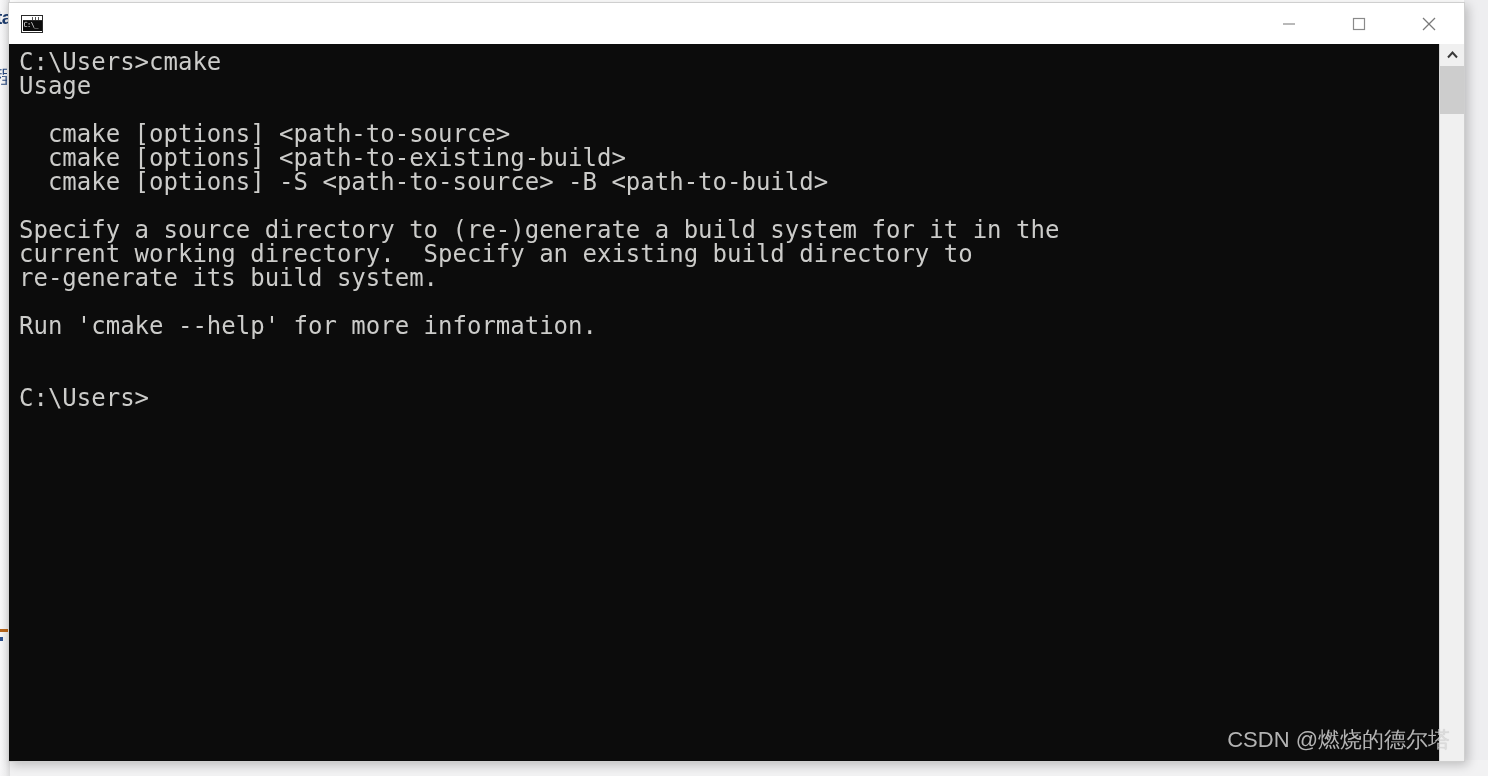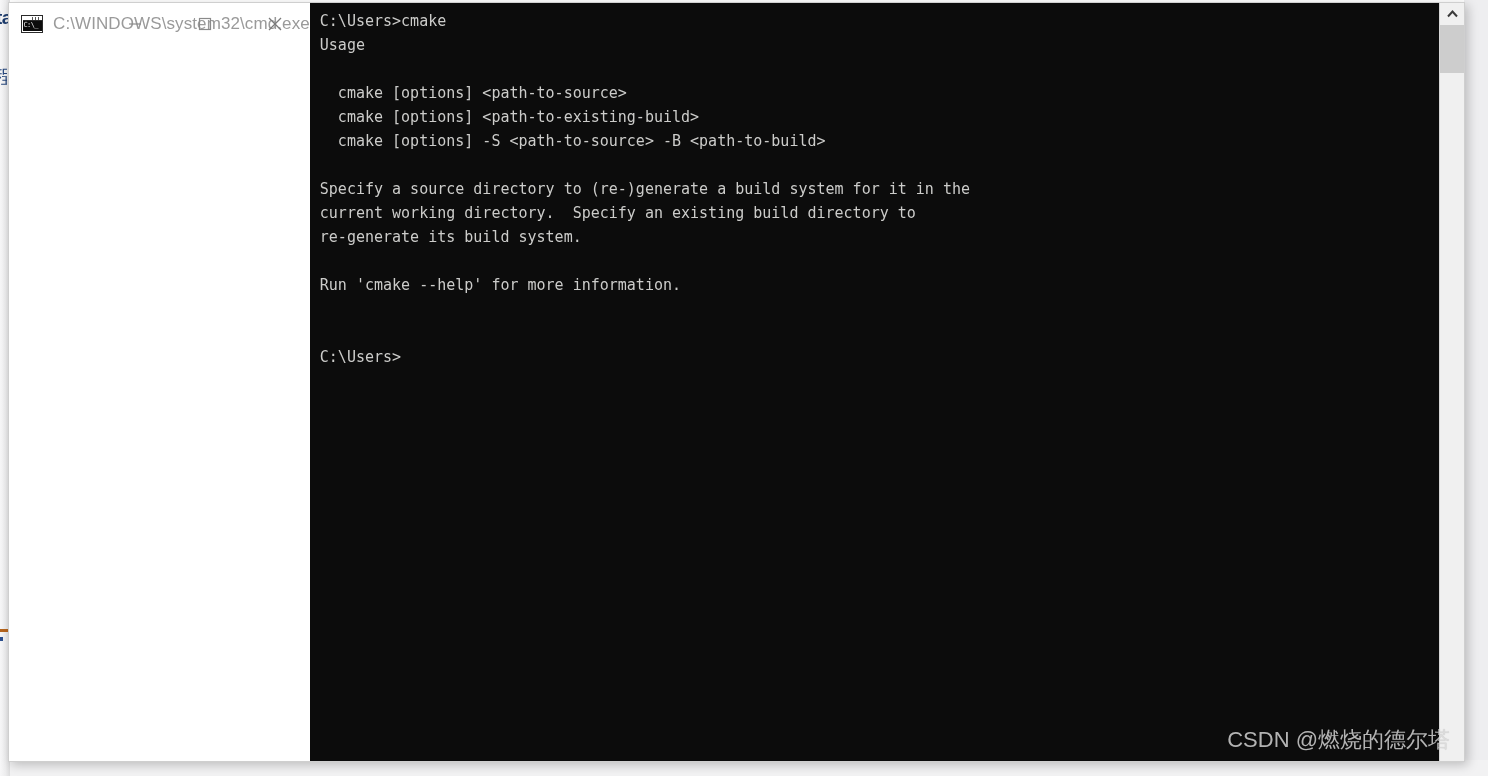--- a/index.html
+++ b/index.html
@@ -81,21 +81,21 @@
     position: absolute;
     left: 8px;
     top: 2px;
     width: 1457px;
     height: 760px;
     background: #ffffff;
     border: 1px solid #cfcfcf;
     box-sizing: border-box;
     box-shadow: 3px 3px 10px rgba(0,0,0,0.22);
     display: flex;
-    flex-direction: row;
+    flex-direction: column;
   }
 
   
   #titlebar {
     height: 41px;
     min-height: 41px;
     background: #ffffff;
     display: flex;
     align-items: center;
     position: relative;
@@ -173,21 +173,21 @@
     display: flex;
     background: #0c0c0c;
     position: relative;
     overflow: hidden;
   }
   #console-text {
     flex: 1 1 auto;
     padding: 6px 0 0 10px;
     color: #ccccca;
     font-family: "DejaVu Sans Mono", monospace;
-    font-size: 15px;
+    font-size: 24px;
     line-height: 24px;
     white-space: pre;
     letter-spacing: 0px;
     overflow: hidden;
   }
 
   
   #console-scrollbar {
     width: 24px;
     min-width: 24px;
@@ -249,21 +249,20 @@
 
   <div id="titlebar">
 
     <div id="titlebar-icon">
       <div class="icon-frame"></div>
       <div class="icon-topbar"></div>
       <div class="icon-dots"></div>
       <div class="icon-body">C:\_</div>
     </div>
 
-    <div id="titlebar-title">C:\WINDOWS\system32\cmd.exe</div>
 
     <div id="window-controls">
       <button class="winbtn" id="btn-minimize">
         <svg width="14" height="14" viewBox="0 0 14 14">
           <line x1="1" y1="7" x2="13" y2="7" stroke="#8a8a8a" stroke-width="1.2"></line>
         </svg>
       </button>
       <button class="winbtn" id="btn-maximize">
         <svg width="14" height="14" viewBox="0 0 14 14">
           <rect x="1.5" y="1.5" width="11" height="11" fill="none" stroke="#8a8a8a" stroke-width="1.2"></rect>

